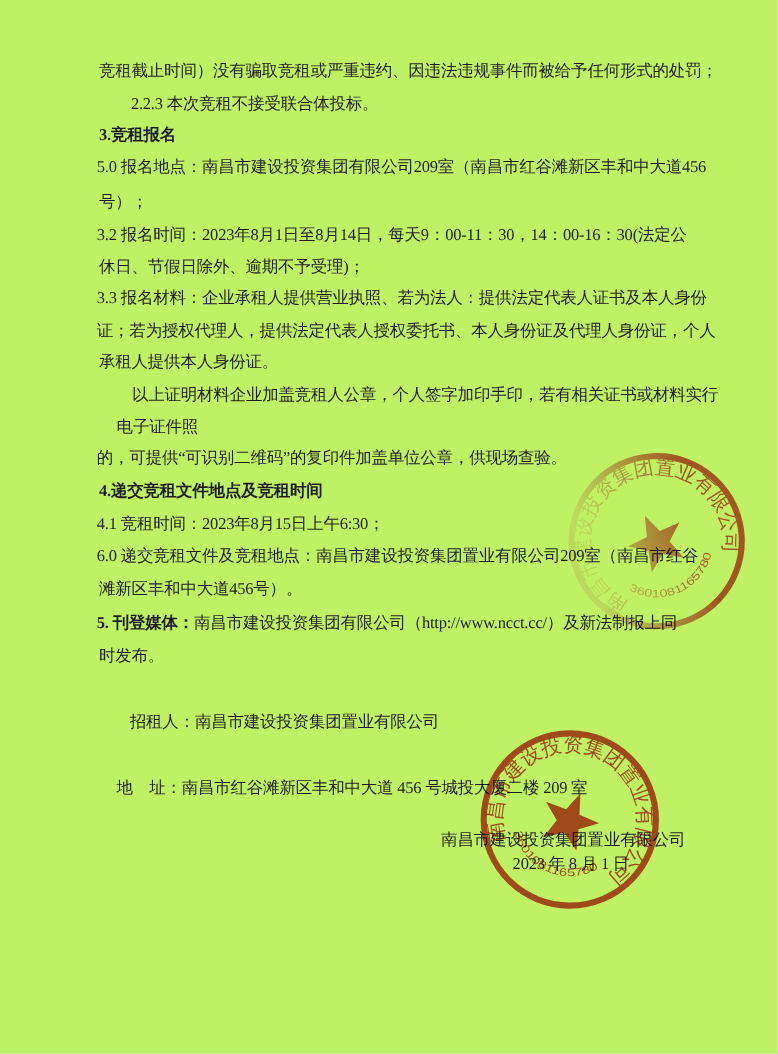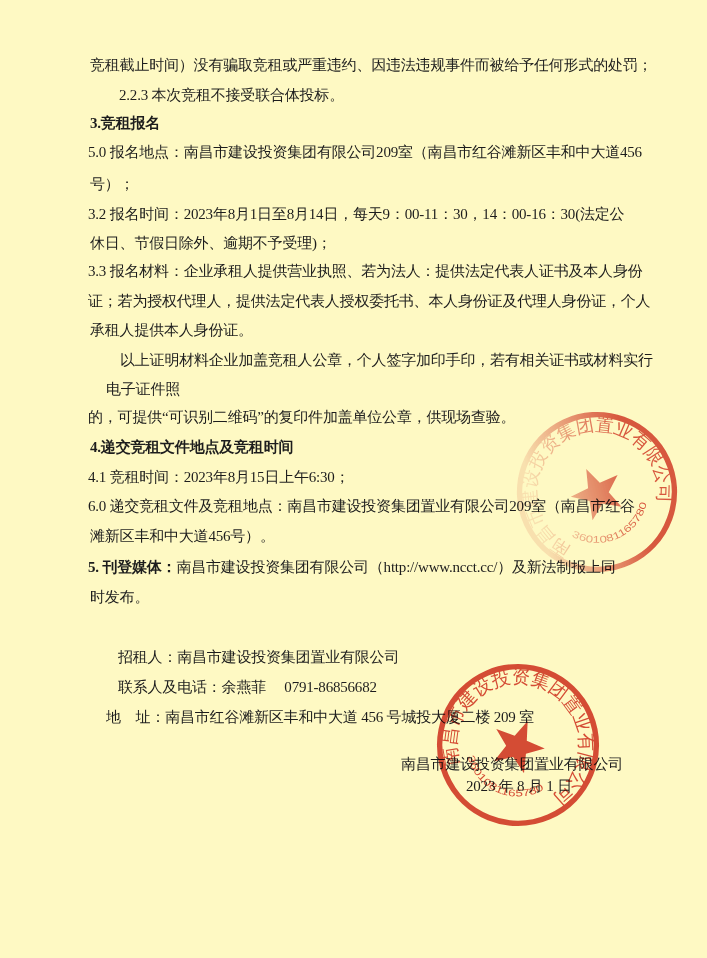--- a/index.html
+++ b/index.html
@@ -1,20 +1,20 @@
 <!DOCTYPE html>
 <html><head>
 <meta charset="utf-8">
 <style>
   html,body{margin:0;padding:0;background:#e8e8e8;}
   .page{
     position:relative;
     width:707px;height:958px;
     margin:0 auto;
-    background:#fef9c3;
+    background:#bef264;
     font-family:"Liberation Serif", serif;
     color:#1d1d1d;
     overflow:hidden;
   }
   .ln{
     position:absolute;
     white-space:nowrap;
     font-size:15px;
     letter-spacing:-0.2px;
     line-height:20px;
@@ -62,21 +62,20 @@
   <div class="ln" style="left:88px;top:467px;">4.1 竞租时间：2023年8月15日上午6:30；</div>
   <div class="ln" style="left:88px;top:496px;">6.0 递交竞租文件及竞租地点：南昌市建设投资集团置业有限公司209室（南昌市红谷</div>
   <div class="ln" style="left:90px;top:526px;">滩新区丰和中大道456号）。</div>
 
   <div class="ln" style="left:88px;top:557px;">
     <span class="bold">5. 刊登媒体：</span><span>南昌市建设投资集团有限公司（http://www.ncct.cc/）及新法制报上同</span>
   </div>
   <div class="ln" style="left:90px;top:587px;">时发布。</div>
 
   <div class="ln" style="left:118px;top:647px;">招租人：南昌市建设投资集团置业有限公司</div>
-  <div class="ln" style="left:118px;top:677px;">联系人及电话：余燕菲　 0791-86856682</div>
   <div class="ln" style="left:106px;top:707px;">地　址：南昌市红谷滩新区丰和中大道 456 号城投大厦二楼 209 室</div>
 
   <div class="ln" style="left:401px;top:754px;">南昌市建设投资集团置业有限公司</div>
   <div class="ln" style="left:466px;top:776px;">2023 年 8 月 1 日</div>
 
   <div class="seal seal-top">
     <svg viewBox="0 0 200 200" aria-hidden="true">
       <circle cx="100" cy="100" r="91" fill="none" stroke="currentColor" stroke-width="6.5"></circle>
       <polygon fill="currentColor" points="100,70 107.6,91.5 130.4,92.1 112.4,106 118.8,127.9 100,115 81.2,127.9 87.6,106 69.6,92.1 92.4,91.5"></polygon>
       <path id="arcCompanyA" d="M44.8,146.3 A72,72 0 1 1 155.2,146.3" fill="none"></path>

